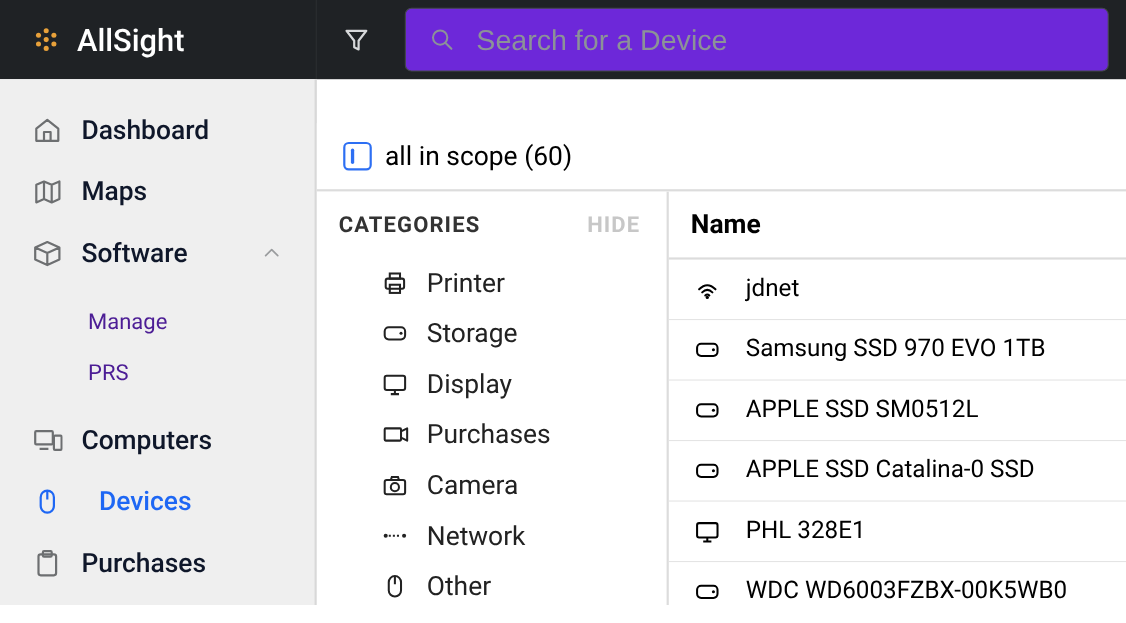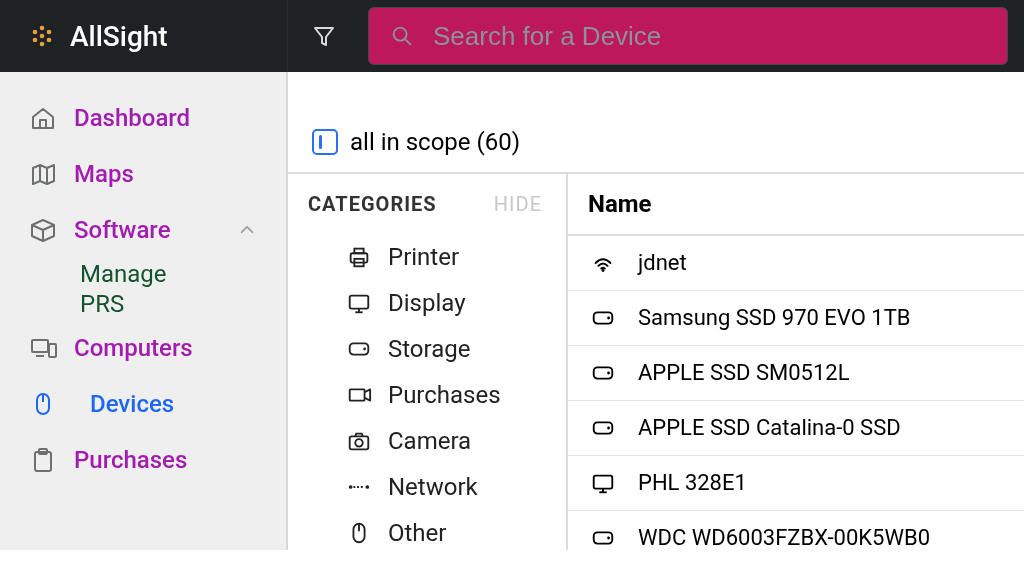--- a/index.html
+++ b/index.html
@@ -43,21 +43,21 @@
     .filter-btn {
       width: 72px;
       display: flex;
       align-items: center;
       justify-content: center;
       height: 100%;
     }
     .search-wrap {
       flex: 1;
       height: 58px;
-      background: #be185d;
+      background: #6d28d9;
       border-radius: 6px;
       margin: 0 16px 0 8px;
       display: flex;
       align-items: center;
       padding: 0 20px;
       gap: 18px;
       border: 1px solid #44484c;
     }
     .search-input {
       flex: 1;
@@ -82,42 +82,42 @@
       padding: 18px 0;
       overflow: hidden;
     }
     .nav-item {
       display: flex;
       align-items: center;
       gap: 16px;
       padding: 14px 28px;
       font-size: 24px;
       font-weight: 500;
-      color: #a21caf;
+      color: #0f172a;
       cursor: pointer;
     }
     .nav-item.active {
       color: #1e67f4;
       gap: 32px;
     }
     .nav-item .nav-icon {
       width: 30px;
       display: flex;
       align-items: center;
       justify-content: center;
     }
     .nav-item .chev {
       margin-left: auto;
     }
     .nav-sub {
       padding-left: 80px;
-      font-size: 24px;
+      font-size: 20px;
       font-weight: 400;
-      color: #14532d;
-      margin: 2px 0;
+      color: #4c1d95;
+      margin: 22px 0;
       cursor: pointer;
     }
     
     .content {
       flex: 1;
       display: flex;
       flex-direction: column;
       background: #fff;
       margin-top: 40px;
     }
@@ -144,40 +144,40 @@
       height: 14px;
       background: #2d6ff3;
       border-radius: 2px;
     }
     .columns {
       display: flex;
       flex: 1;
       overflow: hidden;
     }
     .cat-col {
-      width: 280px;
+      width: 320px;
       border-right: 2px solid #dcdcdc;
       padding: 18px 0 18px 20px;
     }
     .cat-header {
       display: flex;
       align-items: center;
       justify-content: space-between;
       padding-right: 24px;
       margin-bottom: 18px;
     }
     .cat-title {
       font-size: 20px;
       font-weight: 700;
       letter-spacing: 1px;
       color: #333;
     }
     .cat-hide {
       font-size: 20px;
-      font-weight: 400;
+      font-weight: 700;
       letter-spacing: 1px;
       color: #c7c7c7;
       cursor: pointer;
     }
     .cat-item {
       display: flex;
       align-items: center;
       gap: 14px;
       padding: 9px 0 9px 36px;
       font-size: 24px;
@@ -408,32 +408,32 @@
           <span class="ci">
               <svg width="26" height="26" viewBox="0 0 28 28">
                 <use href="#i-printer"></use>
               </svg>
             </span>
           <span>Printer</span>
         </div>
         <div class="cat-item">
           <span class="ci">
               <svg width="26" height="26" viewBox="0 0 28 28">
+                <use href="#i-storage"></use>
+              </svg>
+            </span>
+          <span>Storage</span>
+        </div>
+        <div class="cat-item">
+          <span class="ci">
+              <svg width="26" height="26" viewBox="0 0 28 28">
                 <use href="#i-display"></use>
               </svg>
             </span>
           <span>Display</span>
-        </div>
-        <div class="cat-item">
-          <span class="ci">
-              <svg width="26" height="26" viewBox="0 0 28 28">
-                <use href="#i-storage"></use>
-              </svg>
-            </span>
-          <span>Storage</span>
         </div>
         <div class="cat-item">
           <span class="ci">
               <svg width="26" height="26" viewBox="0 0 28 28">
                 <use href="#i-projector"></use>
               </svg>
             </span>
           <span>Purchases</span>
         </div>
         <div class="cat-item">

